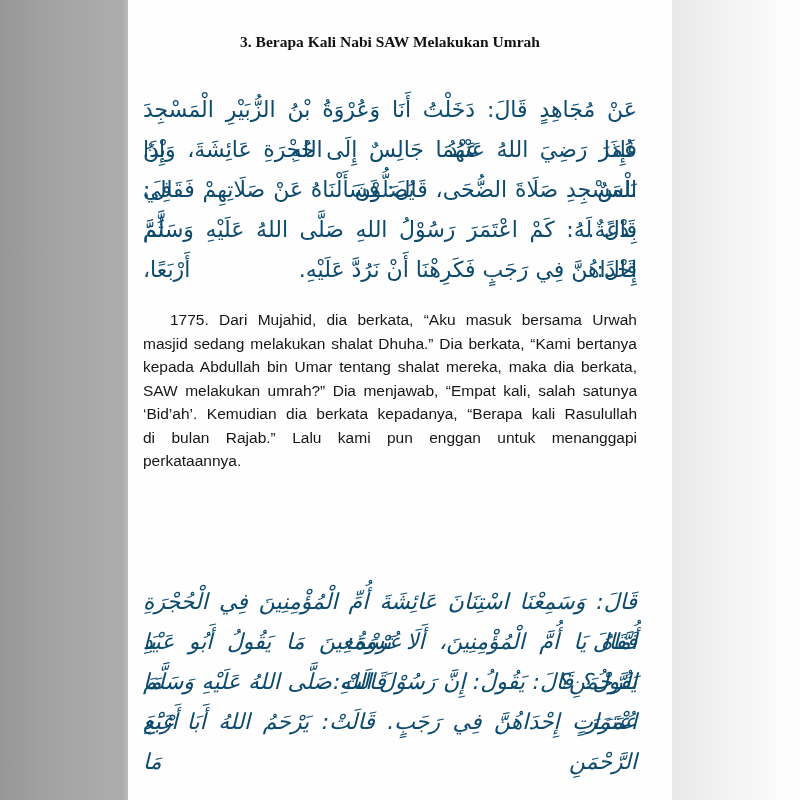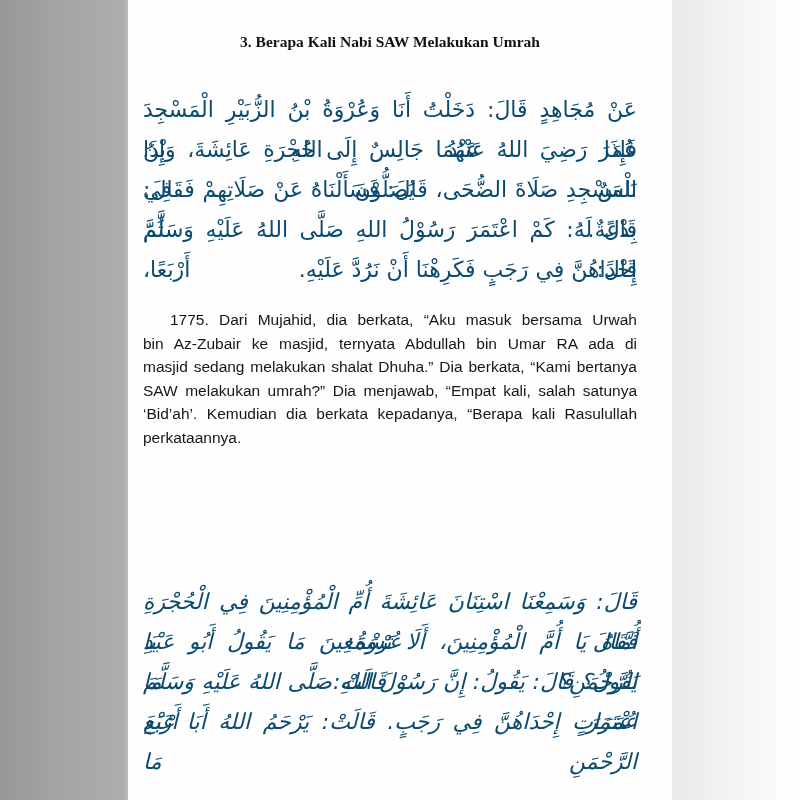--- a/index.html
+++ b/index.html
@@ -95,24 +95,25 @@
     <div class="col arabic block1">
       <div class="aline jl">عَنْ مُجَاهِدٍ قَالَ: دَخَلْتُ أَنَا وَعُرْوَةُ بْنُ الزُّبَيْرِ الْمَسْجِدَ فَإِذَا عَبْدُ اللهِ بْنُ</div>
       <div class="aline jl">عُمَرَ رَضِيَ اللهُ عَنْهُمَا جَالِسٌ إِلَى حُجْرَةِ عَائِشَةَ، وَإِذَا نَاسٌ يُصَلُّوْنَ فِي</div>
       <div class="aline jl">الْمَسْجِدِ صَلَاةَ الضُّحَى، قَالَ: فَسَأَلْنَاهُ عَنْ صَلَاتِهِمْ فَقَالَ: بِدْعَةٌ. ثُمَّ</div>
       <div class="aline jl">قَالَ لَهُ: كَمْ اعْتَمَرَ رَسُوْلُ اللهِ صَلَّى اللهُ عَلَيْهِ وَسَلَّمَ قَالَ: أَرْبَعًا،</div>
       <div class="aline al-last">إِحْدَاهُنَّ فِي رَجَبٍ فَكَرِهْنَا أَنْ نَرُدَّ عَلَيْهِ.</div>
     </div>
 
     <div class="col indo">
       <div class="tline jl indent">1775. Dari Mujahid, dia berkata, “Aku masuk bersama Urwah</div>
-      <div class="tline jl">bin Az-Zubair ke masjid, ternyata Abdullah bin Umar RA ada di</div>
       <div class="tline jl">masjid sedang melakukan shalat Dhuha.” Dia berkata, “Kami bertanya</div>
+      <div class="tline jl">kepada Abdullah bin Umar tentang shalat mereka, maka dia berkata,</div>
       <div class="tline jl">SAW melakukan umrah?” Dia menjawab, “Empat kali, salah satunya</div>
       <div class="tline jl">‘Bid’ah’. Kemudian dia berkata kepadanya, “Berapa kali Rasulullah</div>
+      <div class="tline jl">di bulan Rajab.” Lalu kami pun enggan untuk menanggapi</div>
       <div class="tline tl-last">perkataannya.</div>
     </div>
 
     <div class="col arabic block2">
       <div class="aline jl">قَالَ: وَسَمِعْنَا اسْتِنَانَ عَائِشَةَ أُمِّ الْمُؤْمِنِينَ فِي الْحُجْرَةِ فَقَالَ عُرْوَةُ: يَا</div>
       <div class="aline jl">أُمَّاهُ يَا أُمَّ الْمُؤْمِنِينَ، أَلَا تَسْمَعِينَ مَا يَقُولُ أَبُو عَبْدِ الرَّحْمَنِ؟ قَالَتْ: مَا</div>
       <div class="aline jl">يَقُولُ؟ قَالَ: يَقُولُ: إِنَّ رَسُوْلَ اللهِ صَلَّى اللهُ عَلَيْهِ وَسَلَّمَ اعْتَمَرَ أَرْبَعَ</div>
       <div class="aline jl">عُمَرَاتٍ إِحْدَاهُنَّ فِي رَجَبٍ. قَالَتْ: يَرْحَمُ اللهُ أَبَا عَبْدِ الرَّحْمَنِ مَا</div>
     </div>
 

